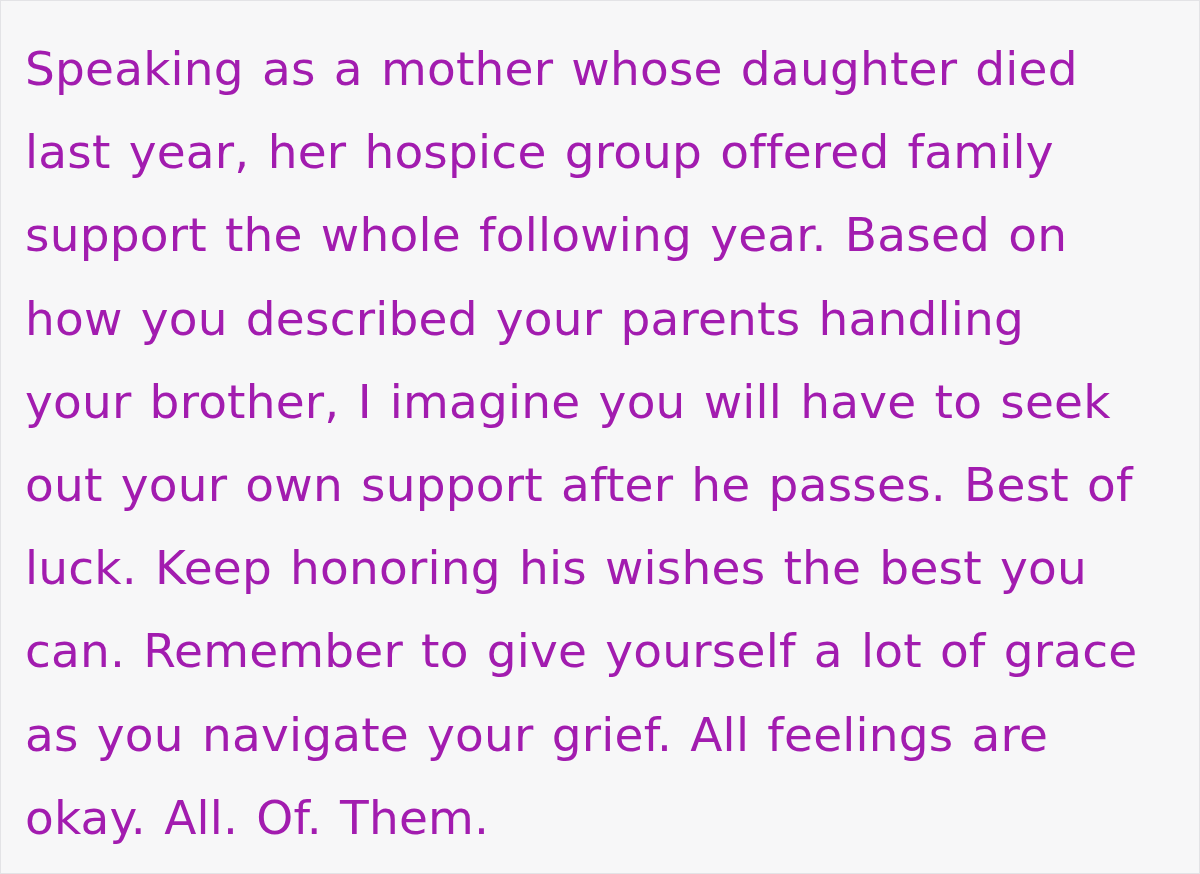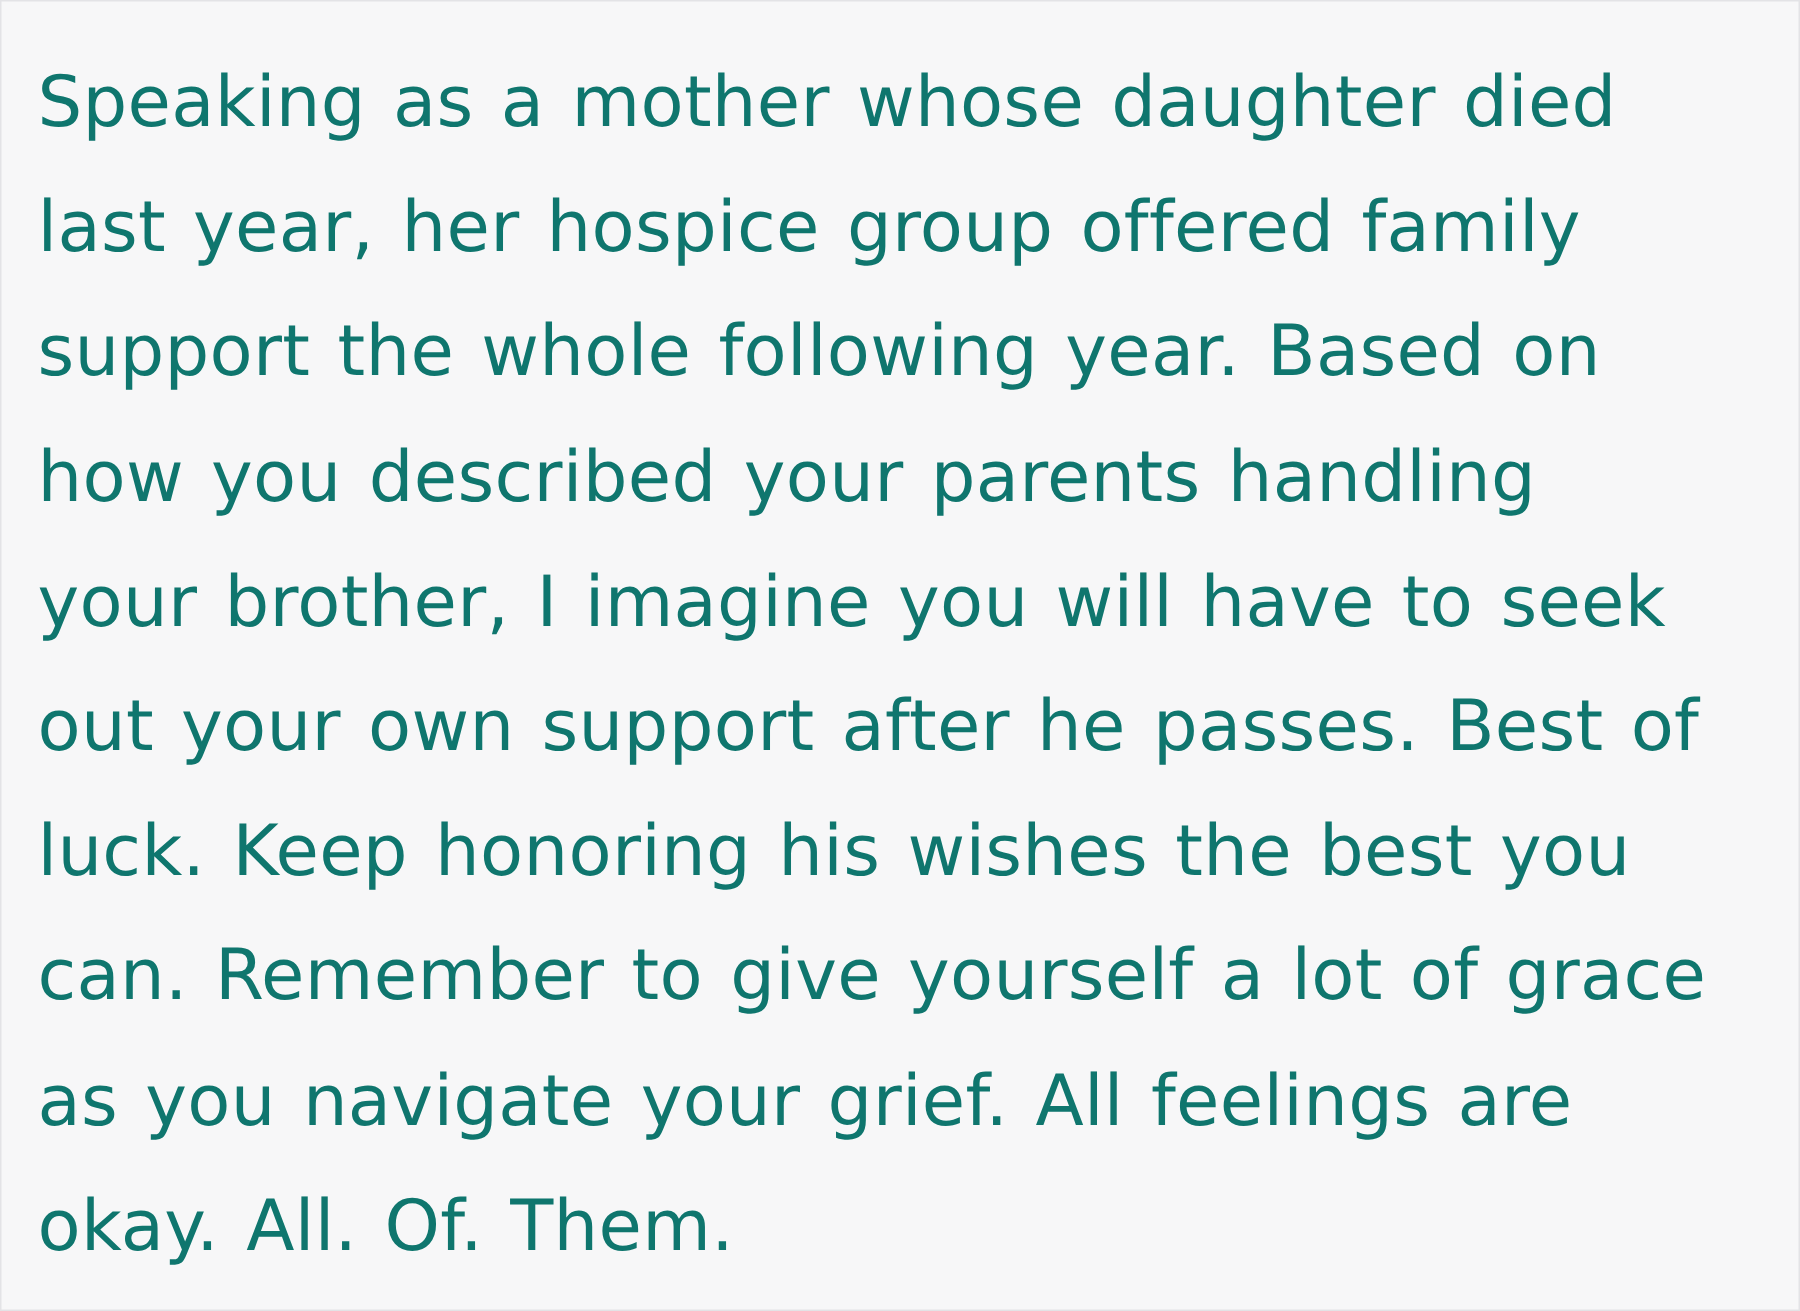--- a/index.html
+++ b/index.html
@@ -20,21 +20,21 @@
   }
   .quote-block {
     box-sizing: border-box;
     width: 100%;
     padding: 26px 52px 26px 24px;
   }
   .quote-text {
     font-family: "DejaVu Sans", sans-serif;
     font-size: 47px;
     line-height: 1.77;
-    color: #0f766e;
+    color: #a21caf;
     letter-spacing: 0.2px;
     word-spacing: 3px;
     text-align: left;
     margin: 0;
     white-space: normal;
   }
 </style>
 </head>
 <body>
 

